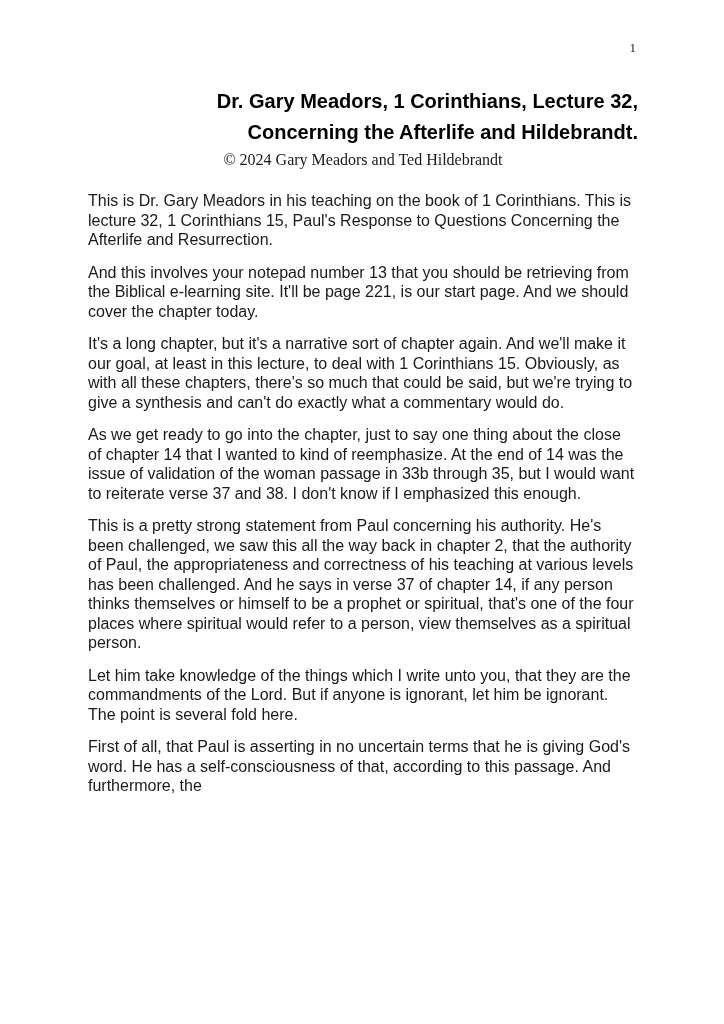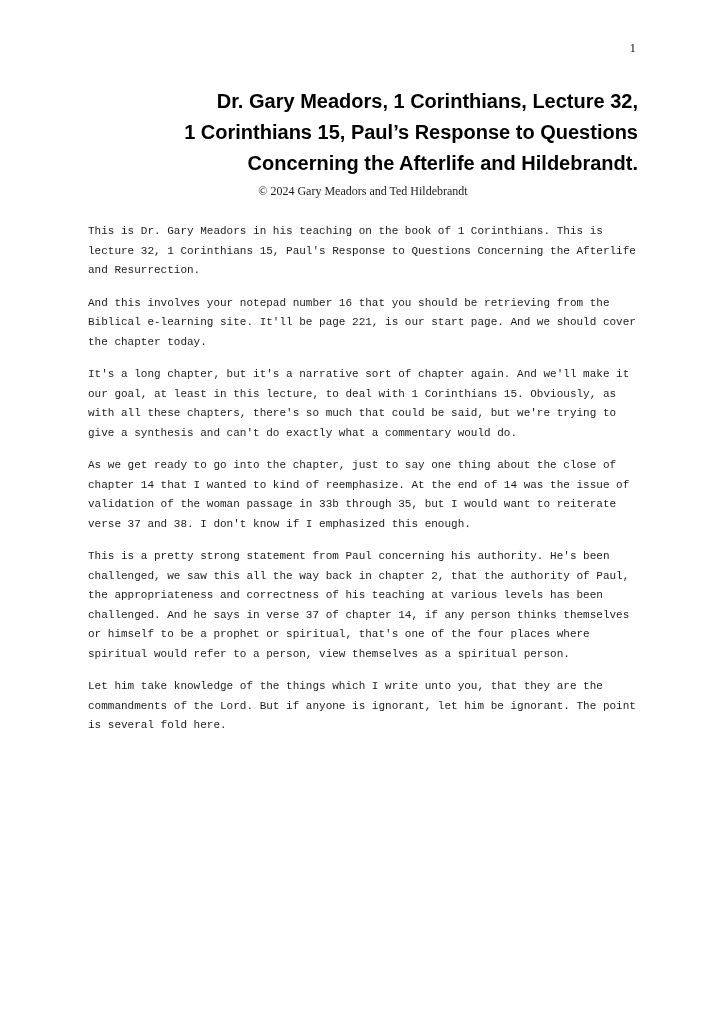--- a/index.html
+++ b/index.html
@@ -36,53 +36,52 @@
     line-height: 31px;
     color: #000000;
   }
   .doc-title .title-line {
     display: block;
   }
   .copyright {
     margin: 1px 0 0 0;
     text-align: center;
     font-family: "Liberation Serif", serif;
-    font-size: 12px;
+    font-size: 16px;
     line-height: 22px;
     color: #1a1a1a;
   }
   .content {
     margin-top: 20px;
   }
   .content p {
     margin: 8px 0 13px 0;
-    font-size: 11px;
+    font-size: 16px;
     line-height: 19.5px;
     text-align: left;
     color: #1a1a1a;
-    font-family: Liberation Mono, monospace;
   }
 </style>
 </head>
 <body>
 
 <div class="page">
 
   <div class="page-number">1</div>
 
   <h1 class="doc-title">
     <span class="title-line">Dr. Gary Meadors, 1 Corinthians, Lecture 32,</span>
-    <span class="title-line">1 Corinthians 15, Paul’s Response to Questions</span>
     <span class="title-line">Concerning the Afterlife and Hildebrandt.</span>
   </h1>
 
   <div class="copyright">© 2024 Gary Meadors and Ted Hildebrandt</div>
 
   <div class="content">
     <p>This is Dr. Gary Meadors in his teaching on the book of 1 Corinthians. This is lecture 32, 1 Corinthians 15, Paul's Response to Questions Concerning the Afterlife and Resurrection.</p>
-    <p>And this involves your notepad number 16 that you should be retrieving from the Biblical e-learning site. It'll be page 221, is our start page. And we should cover the chapter today.</p>
+    <p>And this involves your notepad number 13 that you should be retrieving from the Biblical e-learning site. It'll be page 221, is our start page. And we should cover the chapter today.</p>
     <p>It's a long chapter, but it's a narrative sort of chapter again. And we'll make it our goal, at least in this lecture, to deal with 1 Corinthians 15. Obviously, as with all these chapters, there's so much that could be said, but we're trying to give a synthesis and can't do exactly what a commentary would do.</p>
     <p>As we get ready to go into the chapter, just to say one thing about the close of chapter 14 that I wanted to kind of reemphasize. At the end of 14 was the issue of validation of the woman passage in 33b through 35, but I would want to reiterate verse 37 and 38. I don't know if I emphasized this enough.</p>
     <p>This is a pretty strong statement from Paul concerning his authority. He's been challenged, we saw this all the way back in chapter 2, that the authority of Paul, the appropriateness and correctness of his teaching at various levels has been challenged. And he says in verse 37 of chapter 14, if any person thinks themselves or himself to be a prophet or spiritual, that's one of the four places where spiritual would refer to a person, view themselves as a spiritual person.</p>
     <p>Let him take knowledge of the things which I write unto you, that they are the commandments of the Lord. But if anyone is ignorant, let him be ignorant. The point is several fold here.</p>
+    <p>First of all, that Paul is asserting in no uncertain terms that he is giving God's word. He has a self-consciousness of that, according to this passage. And furthermore, the</p>
   </div>
 
 </div>
 
 </body></html>

